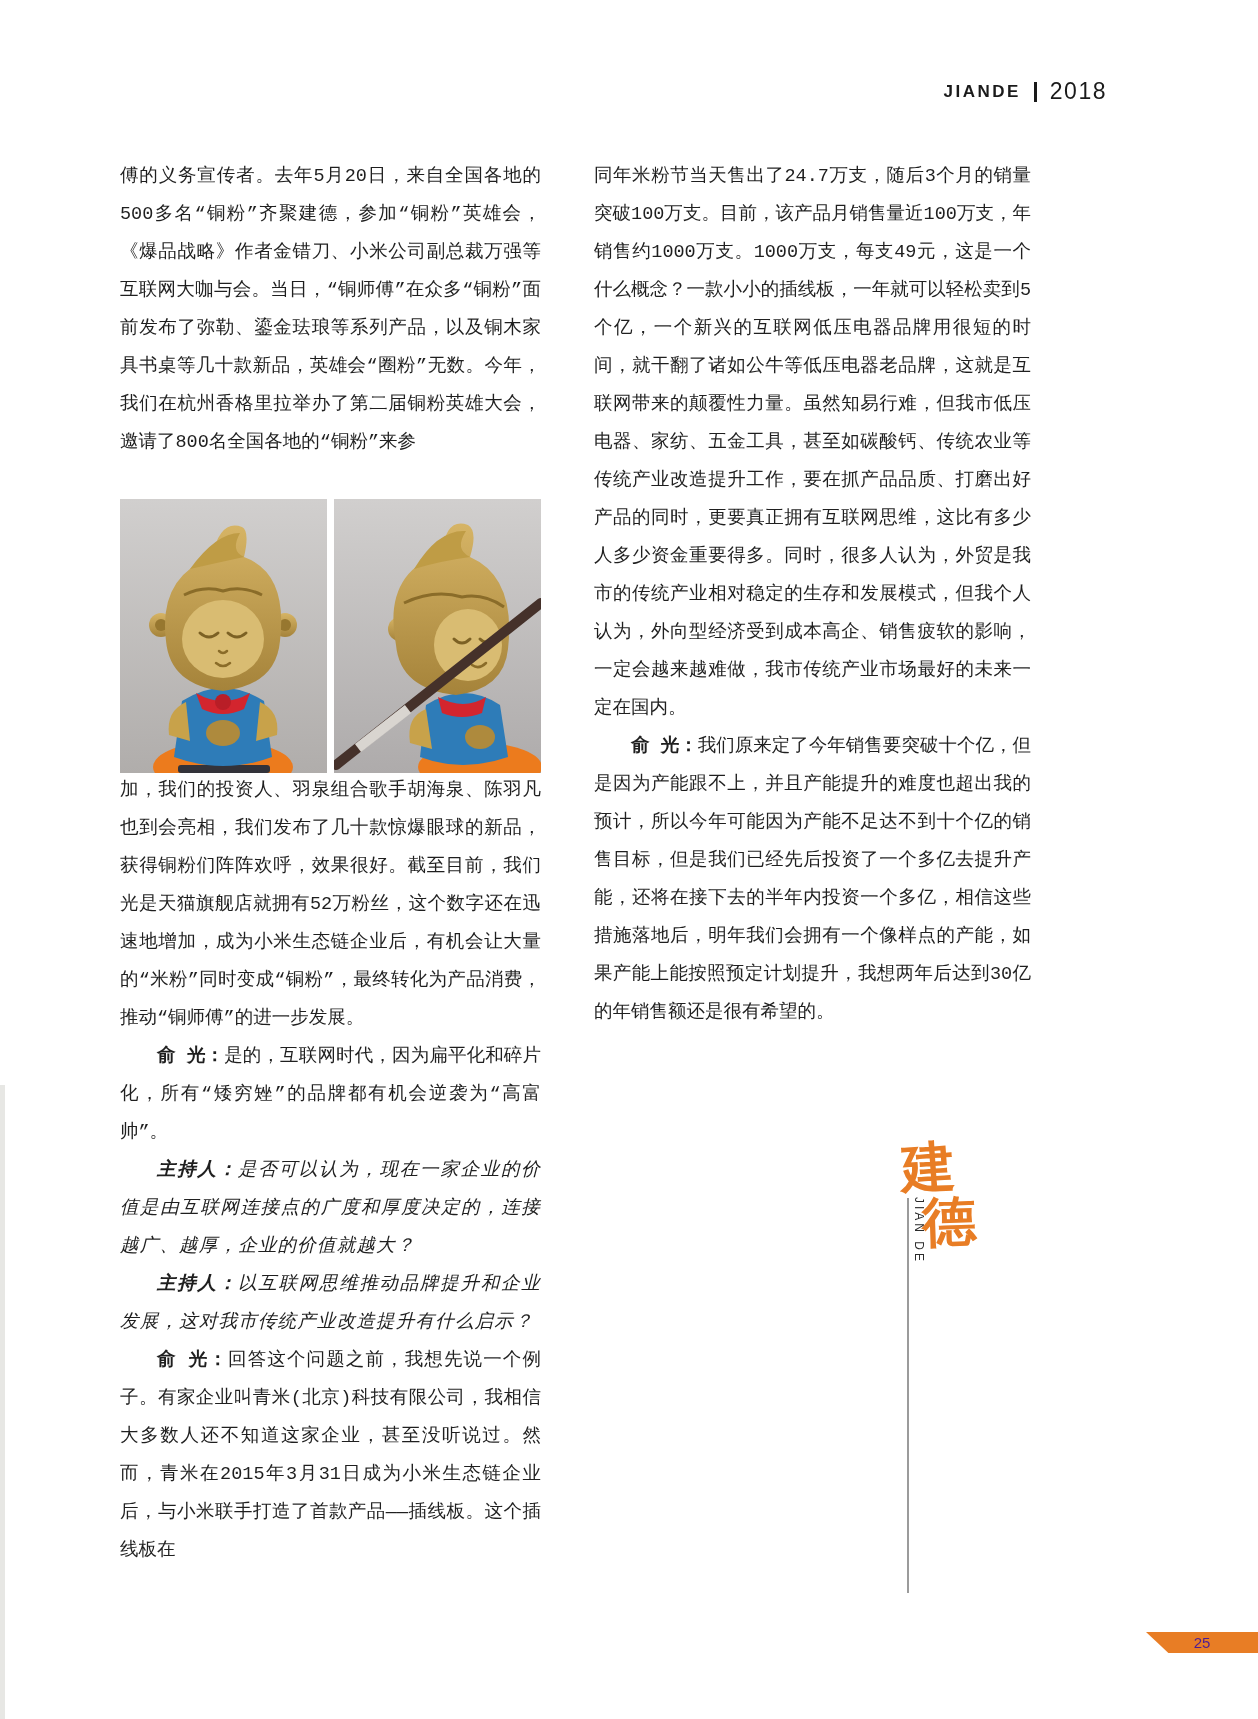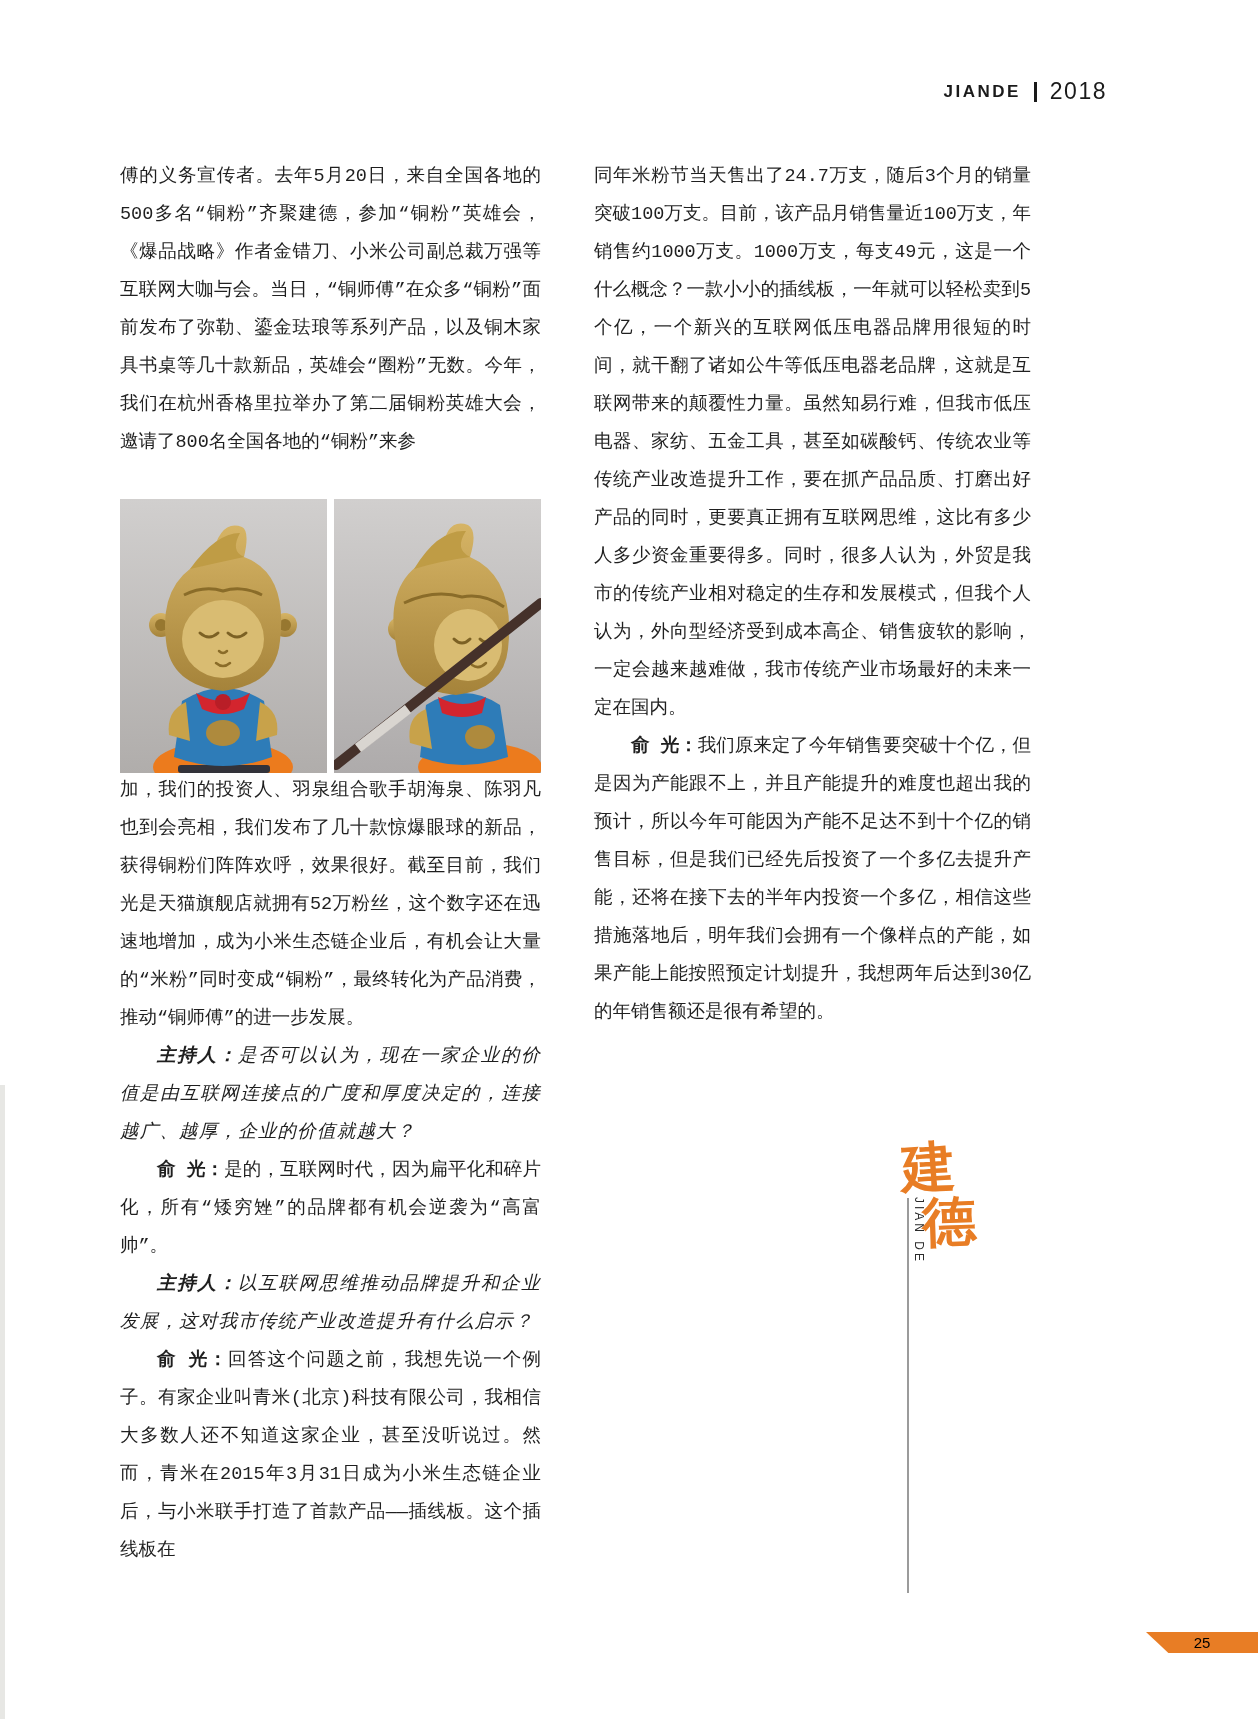--- a/index.html
+++ b/index.html
@@ -44,21 +44,21 @@
   .logo-latin{
     position:absolute;left:11px;top:57px;
     writing-mode:vertical-rl;text-orientation:sideways;
     font-family:"Liberation Sans","DejaVu Sans",sans-serif;
     font-size:12px;letter-spacing:3px;color:#2b2b2b;white-space:nowrap;
   }
   
   .page-badge{
     position:absolute;right:0;top:1632px;width:112px;height:21px;
     clip-path:polygon(0 0,100% 0,100% 100%,20% 100%);
-    color:#000000;font-family:"Liberation Sans","DejaVu Sans",sans-serif;
+    color:#4c1d95;font-family:"Liberation Sans","DejaVu Sans",sans-serif;
     font-size:15px;line-height:21px;text-align:center;
   }
   
   .edge-artifact{position:absolute;left:0;top:1085px;width:5px;height:634px;background:#e7e7e4;}
 </style>
 </head>
 <body>
 
 <div class="page">
 
@@ -132,22 +132,22 @@
       <path d="M120 140 Q128 148 136 140" fill="none" stroke="#7c6124" stroke-width="3" stroke-linecap="round"></path>
       <path d="M146 140 Q153 147 160 140" fill="none" stroke="#7c6124" stroke-width="3" stroke-linecap="round"></path>
       <path d="M138 166 Q145 171 152 164" fill="none" stroke="#8a6c29" stroke-width="2.5" stroke-linecap="round"></path>
       <line x1="2" y1="266" x2="207" y2="104" stroke="#45312a" stroke-width="10" stroke-linecap="round"></line>
       <line x1="24" y1="249" x2="74" y2="210" stroke="#d9d5d0" stroke-width="10"></line>
     </svg>
   </div>
 
   <div class="col col-left-bottom">
     <p>加，我们的投资人、羽泉组合歌手胡海泉、陈羽凡也到会亮相，我们发布了几十款惊爆眼球的新品，获得铜粉们阵阵欢呼，效果很好。截至目前，我们光是天猫旗舰店就拥有52万粉丝，这个数字还在迅速地增加，成为小米生态链企业后，有机会让大量的“米粉”同时变成“铜粉”，最终转化为产品消费，推动“铜师傅”的进一步发展。</p>
+    <p class="indent"><span class="label">俞 光：</span><span>是的，互联网时代，因为扁平化和碎片化，所有“矮穷矬”的品牌都有机会逆袭为“高富帅”。</span></p>
     <p class="indent kaiti"><span class="label">主持人：</span><span>是否可以认为，现在一家企业的价值是由互联网连接点的广度和厚度决定的，连接越广、越厚，企业的价值就越大？</span></p>
-    <p class="indent"><span class="label">俞 光：</span><span>是的，互联网时代，因为扁平化和碎片化，所有“矮穷矬”的品牌都有机会逆袭为“高富帅”。</span></p>
     <p class="indent kaiti"><span class="label">主持人：</span><span>以互联网思维推动品牌提升和企业发展，这对我市传统产业改造提升有什么启示？</span></p>
     <p class="indent"><span class="label">俞 光：</span><span>回答这个问题之前，我想先说一个例子。有家企业叫青米(北京)科技有限公司，我相信大多数人还不知道这家企业，甚至没听说过。然而，青米在2015年3月31日成为小米生态链企业后，与小米联手打造了首款产品——插线板。这个插线板在</span></p>
   </div>
 
   <div class="col col-right">
     <p>同年米粉节当天售出了24.7万支，随后3个月的销量突破100万支。目前，该产品月销售量近100万支，年销售约1000万支。1000万支，每支49元，这是一个什么概念？一款小小的插线板，一年就可以轻松卖到5个亿，一个新兴的互联网低压电器品牌用很短的时间，就干翻了诸如公牛等低压电器老品牌，这就是互联网带来的颠覆性力量。虽然知易行难，但我市低压电器、家纺、五金工具，甚至如碳酸钙、传统农业等传统产业改造提升工作，要在抓产品品质、打磨出好产品的同时，更要真正拥有互联网思维，这比有多少人多少资金重要得多。同时，很多人认为，外贸是我市的传统产业相对稳定的生存和发展模式，但我个人认为，外向型经济受到成本高企、销售疲软的影响，一定会越来越难做，我市传统产业市场最好的未来一定在国内。</p>
     <p class="indent"><span class="label">俞 光：</span><span>我们原来定了今年销售要突破十个亿，但是因为产能跟不上，并且产能提升的难度也超出我的预计，所以今年可能因为产能不足达不到十个亿的销售目标，但是我们已经先后投资了一个多亿去提升产能，还将在接下去的半年内投资一个多亿，相信这些措施落地后，明年我们会拥有一个像样点的产能，如果产能上能按照预定计划提升，我想两年后达到30亿的年销售额还是很有希望的。</span></p>
   </div>
 
   <div class="logo">

